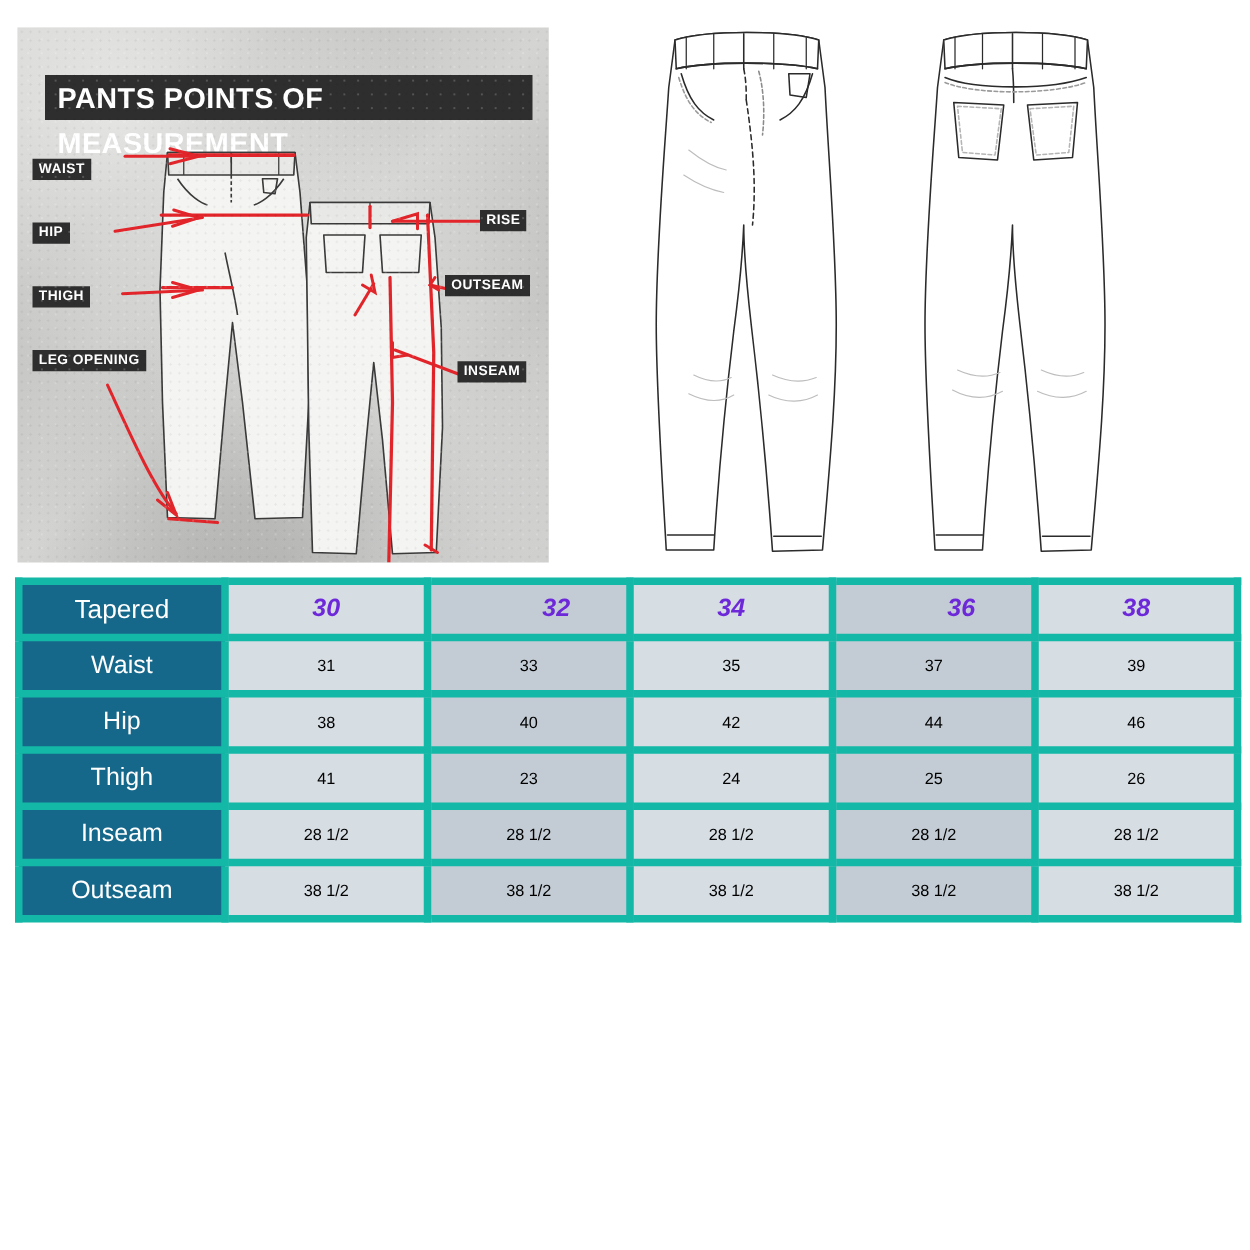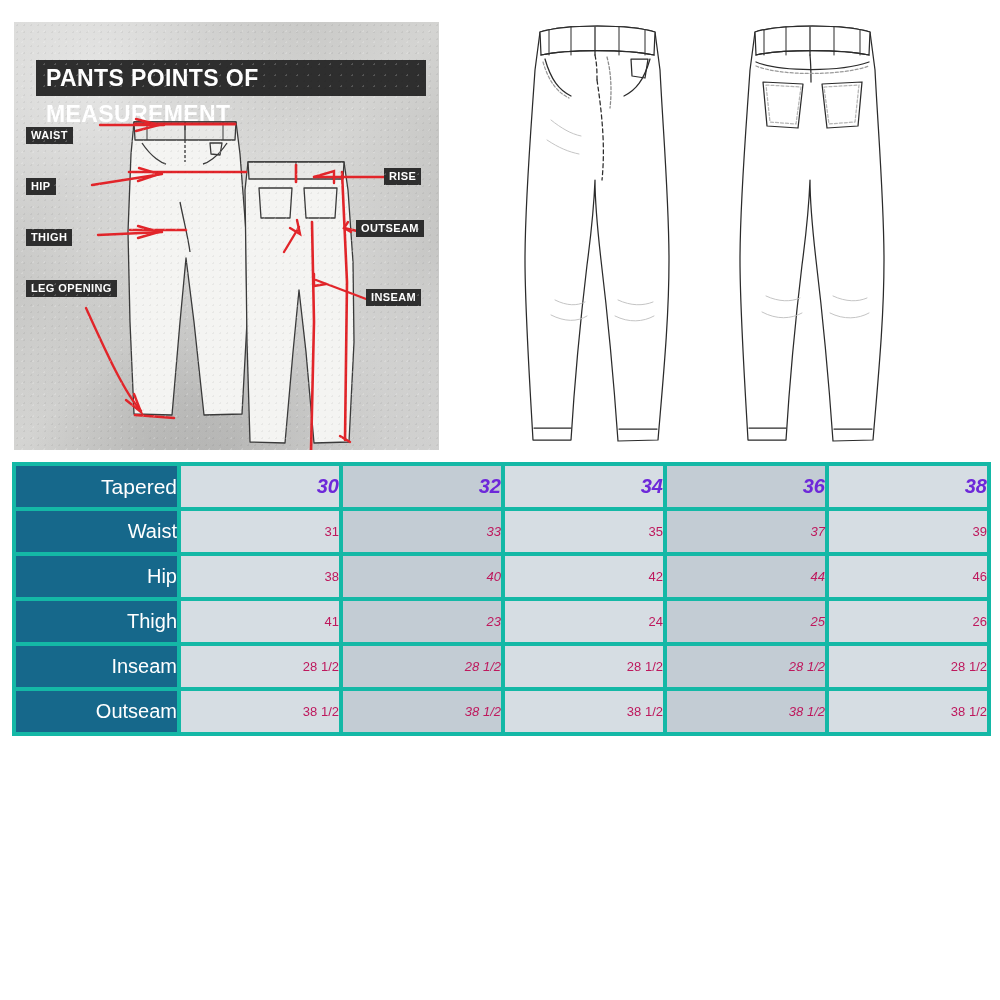--- a/index.html
+++ b/index.html
@@ -87,24 +87,24 @@
     position: absolute;
     left: 12px; top: 462px;
     width: 976px;
     border-collapse: collapse;
     table-layout: fixed;
   }
   .size-table col.label-col { width: 165px; }
   .size-table col.data-col { width: 162px; }
 
   .size-table th, .size-table td {
-    border: 4px solid #14b8a6;
+    border: 6px solid #14b8a6;
     height: 45px;
     padding: 0;
-    text-align: right;
+    text-align: center;
     vertical-align: middle;
   }
   .hdr-label {
     background: #16688b;
     color: #ffffff;
     font-size: 21px;
     font-weight: normal;
     text-align: left;
     padding-left: 10px;
   }
@@ -119,24 +119,24 @@
   .row-label {
     background: #16688b;
     color: #ffffff;
     font-size: 20px;
     font-weight: normal;
     text-align: left;
     padding-left: 10px;
   }
   td.cell {
     background: #d6dde3;
-    color: #be185d;
+    color: #000000;
     font-size: 13px;
   }
-  td.cell.alt { background: #c3ccd4; font-style: italic; }
+  td.cell.alt { background: #c3ccd4; }
 </style>
 </head>
 <body>
 
 <div class="page">
 
   <div class="illustration">
 
     <div class="diagram-panel">
 

